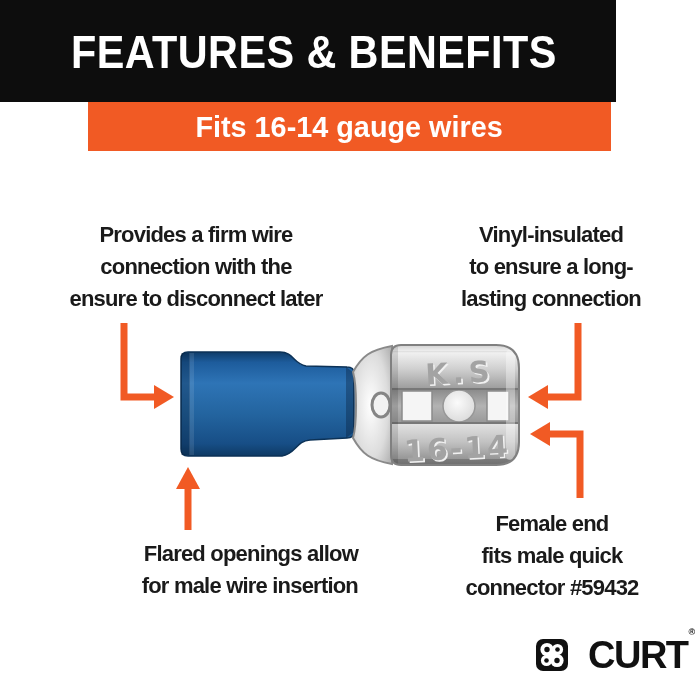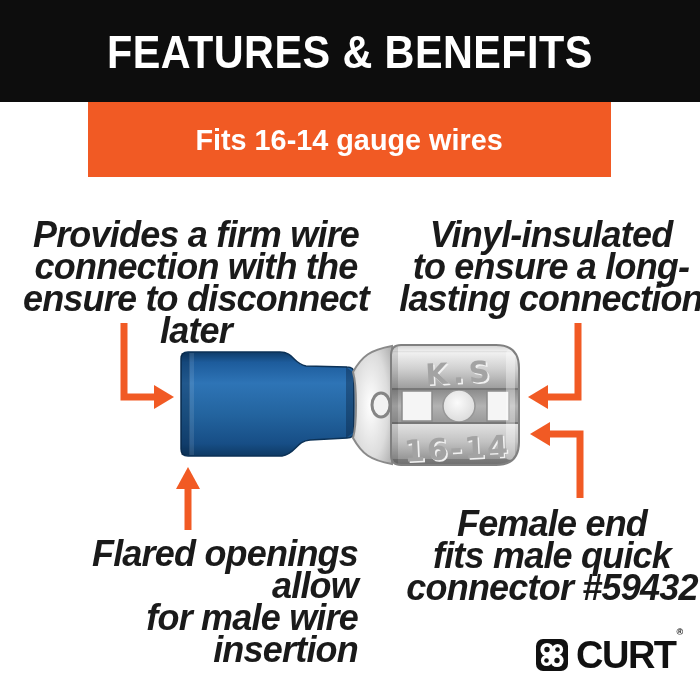--- a/index.html
+++ b/index.html
@@ -2,47 +2,47 @@
 <html><head>
 <meta charset="utf-8">
 <style>
   html,body{margin:0;padding:0;}
   body{
     width:700px;height:700px;position:relative;overflow:hidden;
     background:#ffffff;
     font-family:"Liberation Sans", sans-serif;
   }
   .header{
-    position:absolute;left:0;top:0;width:700px;height:102px;
-    background:#0d0d0d;display:flex;align-items:center;justify-content:center;
+    position:absolute;left:0;top:0;width:604px;height:102px;
+    background:#0d0d0d;display:flex;align-items:center;justify-content:center;padding-left:12px;
   }
   .header .title{
     color:#ffffff;font-size:47px;font-weight:bold;white-space:nowrap;
     transform:scaleX(0.88);transform-origin:center;letter-spacing:0.5px;
   }
   .banner{
-    position:absolute;left:88px;top:102px;width:523px;height:75px;
+    position:absolute;left:88px;top:102px;width:523px;height:49px;
     background:#F15A24;display:flex;align-items:center;justify-content:center;
   }
   .banner .banner-text{
     color:#ffffff;font-size:30px;font-weight:bold;white-space:nowrap;
     transform:scaleX(0.96);
   }
   .callout{
-    position:absolute;color:#1a1a1a;font-weight:bold;font-size:36px;
-    line-height:32px;text-align:center;letter-spacing:-0.8px;font-style:italic;
+    position:absolute;color:#1a1a1a;font-weight:bold;font-size:22px;
+    line-height:32px;text-align:center;letter-spacing:-0.8px;
   }
   .callout-tl{left:6px;top:219px;width:380px;}
   .callout-tr{left:391px;top:219px;width:320px;}
   .callout-bl{left:0px;top:538px;width:358px;text-align:right;}
   .callout-br{left:392px;top:508px;width:320px;}
   .scene{position:absolute;left:0;top:0;width:700px;height:700px;}
   .logo{
     position:absolute;left:536px;top:637px;height:36px;
-    display:flex;align-items:center;gap:8px;
+    display:flex;align-items:center;gap:20px;
   }
   .logo-text{
     color:#111111;font-size:38px;font-weight:bold;letter-spacing:-1.5px;
     line-height:36px;white-space:nowrap;
   }
   .logo-reg{
     color:#111111;font-size:9px;vertical-align:top;line-height:10px;
     position:relative;top:-10px;left:1px;font-weight:bold;
   }
 </style>

